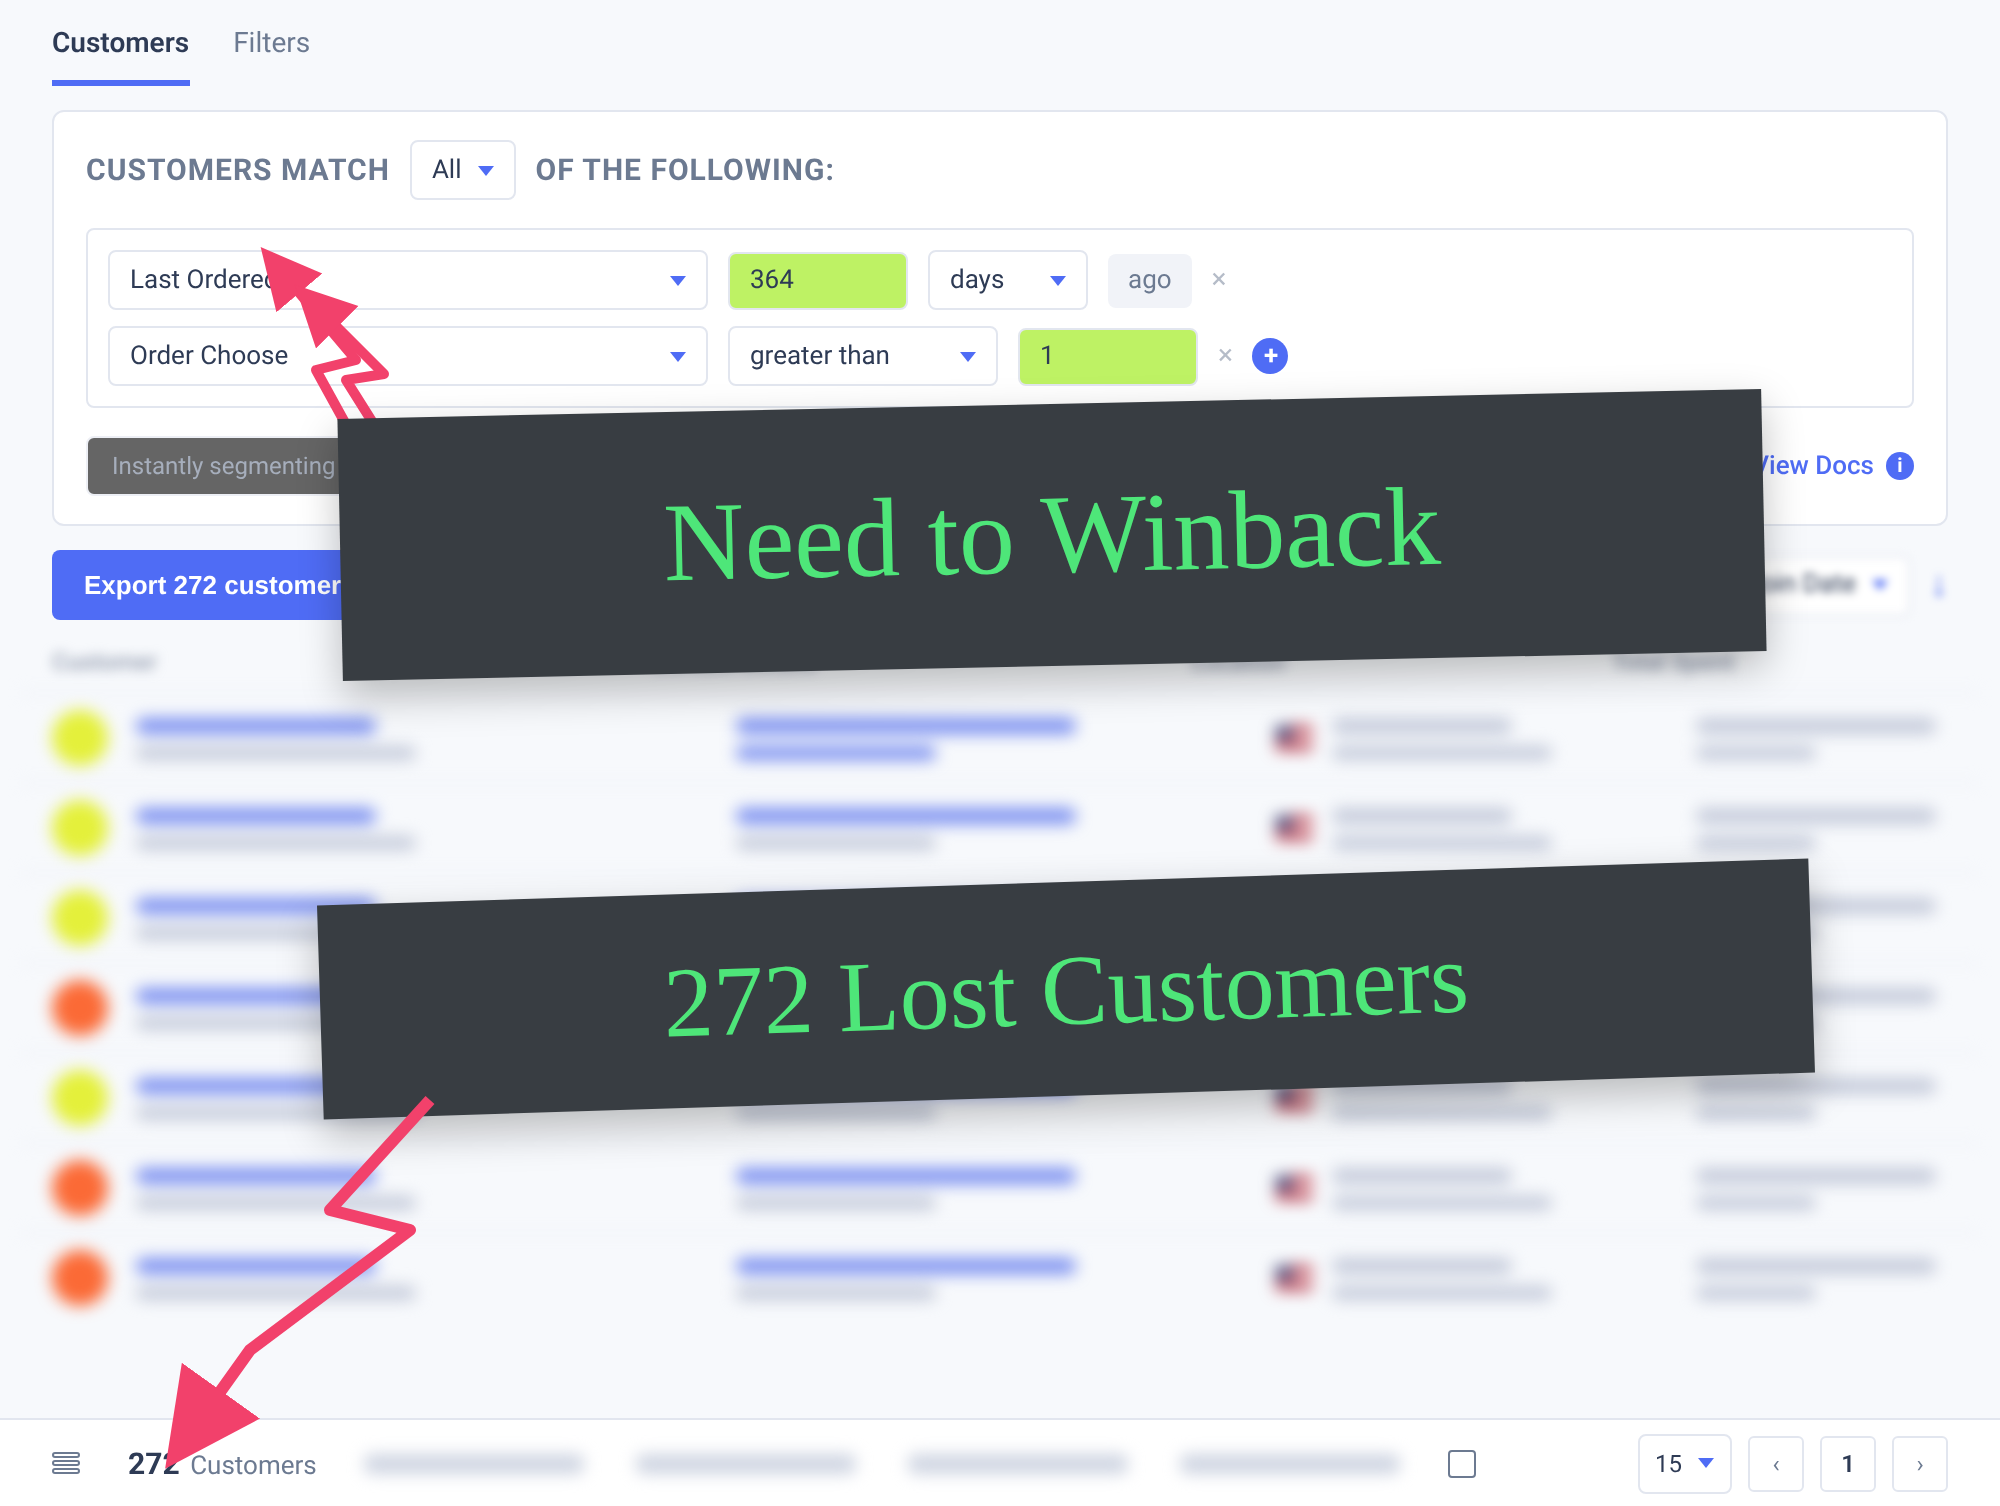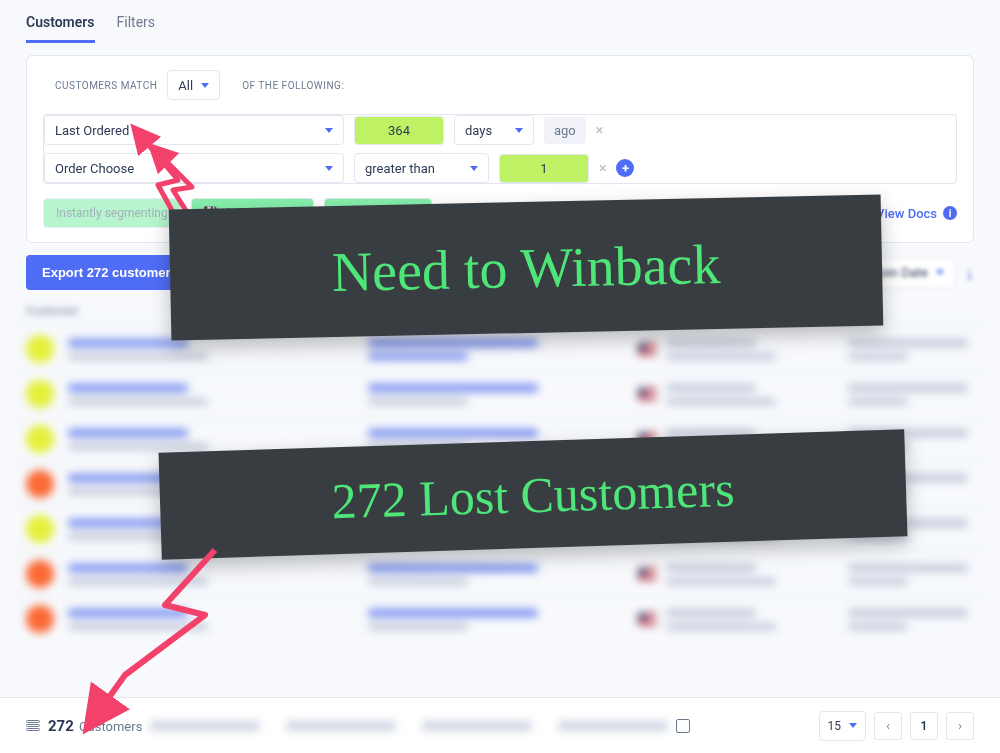--- a/index.html
+++ b/index.html
@@ -53,38 +53,38 @@
   border:1px solid var(--border);
   border-radius: 6px;
   padding: 14px 16px;
 }
 .match-row {
   display:flex;
   align-items:center;
   gap:10px;
   margin-bottom: 14px;
 }
-.match-label { font-size:10px; letter-spacing:.5px; color: var(--text-light); font-weight:400;margin-left:12px; }
+.match-label { font-size:15px; letter-spacing:.5px; color: var(--text-light); font-weight:700; }
 .select { display:inline-flex; align-items:center; gap:8px; padding:6px 10px; border:1px solid var(--border); border-radius:4px; background:#fff; color:var(--text); min-height:30px; }
 .select.small { padding:4px 8px; }
 .caret { width:0; height:0; border-left:4px solid transparent; border-right:4px solid transparent; border-top:5px solid var(--primary); }
 .choose-seg { margin-left:auto; display:flex; align-items:center; gap:8px; padding:8px 14px; border:1px solid var(--border); border-radius:4px; background:#fff; font-weight:500; }
 .choose-seg .box-icon { width:14px; height:14px; border:1.5px solid var(--text-light); position:relative; }
 .choose-seg .box-icon:after { content:""; position:absolute; right:-4px; bottom:-4px; width:6px; height:6px; border:1.5px solid var(--text-light); background:#fff; }
-.filter-rows { border:1px solid var(--border); border-radius:4px; display:flex; flex-direction:column; gap:8px;text-align:center; }
+.filter-rows { border:1px solid var(--border); border-radius:4px; padding:10px; display:flex; flex-direction:column; gap:8px; }
 .frow { display:flex; align-items:center; gap:10px; }
 .field { flex:0 0 300px; justify-content:space-between; }
 .operator { flex:0 0 135px; justify-content:space-between; }
 .value-input { flex:0 0 90px; border:1px solid var(--border); border-radius:4px; padding:6px 10px; background:#bef264; }
 .unit { flex:0 0 80px; justify-content:space-between; }
 .chip { padding:6px 10px; border-radius:4px; background:#f1f3f8; color:var(--text-light); }
 .x { color:#b5bcc8; font-size:14px; cursor:pointer; }
 .plus { width:18px; height:18px; border-radius:50%; background:var(--primary); color:#fff; display:flex; align-items:center; justify-content:center; font-weight:bold; font-size:13px; }
 .actions-row { display:flex; align-items:center; gap:10px; margin-top:14px; }
-.btn { padding:7px 12px; border:1px solid var(--border); border-radius:4px; background:#86efac; color:var(--text-light); display:inline-flex; align-items:center; gap:6px; font-size:12px; }
+.btn { padding:7px 12px; border:1px solid var(--border); border-radius:4px; background:#000000; color:var(--text-light); display:inline-flex; align-items:center; gap:6px; font-size:12px; }
 .btn.disabled { opacity:.6; }
 .view-docs { margin-left:auto; color:var(--primary); display:flex; align-items:center; gap:6px; font-weight:500; }
 .info-circle { width:14px; height:14px; border-radius:50%; background:var(--primary); color:#fff; display:inline-flex; align-items:center; justify-content:center; font-size:10px; font-weight:bold; }
 
 .toolbar { display:flex; align-items:center; gap:14px; margin: 4px 26px 8px 26px; }
 .export-btn { background:var(--primary); color:#fff; border:none; border-radius:4px; padding:10px 16px; font-weight:600; font-size:13px; }
 .search-box { border:1px solid var(--border); border-radius:4px; padding:7px 10px; background:#fff; color:#aab1c0; filter: blur(3px); width:180px; }
 .orderby { margin-left:auto; display:flex; align-items:center; gap:10px; filter: blur(2px); }
 .orderby .label { color:var(--text-light); }
 .sort-arrow { color:var(--primary); font-size:18px; }
@@ -106,21 +106,21 @@
 .bar.link { background:#7a8ff0; }
 .bar.small { height:7px; }
 .col-cust .bar1 { width:120px; } .col-cust .bar2 { width:140px; }
 .col-contact .bar1 { width:170px; } .col-contact .bar2 { width:100px; }
 .col-loc .bar1 { width:90px; } .col-loc .bar2 { width:110px; }
 .col-spent .bar1 { width:120px; } .col-spent .bar2 { width:60px; }
 .col-loc { display:flex; align-items:center; gap:10px; }
 .flag { width:18px; height:12px; background:linear-gradient(#b22234, #b22234 33%, #fff 33%, #fff 66%, #b22234 66%); position:relative; }
 .flag:before{ content:""; position:absolute; left:0; top:0; width:8px; height:7px; background:#3c3b6e; }
 
-.footer { position:absolute; left:0; right:0; bottom:0; height:56px; background:#fff; border-top:1px solid var(--border); display:flex; align-items:center; padding:0 26px; gap:8px; }
+.footer { position:absolute; left:0; right:0; bottom:0; height:44px; background:#fff; border-top:1px solid var(--border); display:flex; align-items:center; padding:0 26px; gap:24px; }
 .footer .count { font-weight:700; font-size:15px; }
 .footer .count-label { color:var(--text-light); font-weight:400; font-size:13px; margin-left:2px; }
 .footer .stats { display:flex; gap:26px; filter: blur(4px); }
 .footer .stat { height:10px; width:110px; background:#cfd5e2; border-radius:4px; }
 .footer .shuffle { width:14px; height:14px; border:1.5px solid var(--text-light); border-radius:2px; position:relative; }
 .pager { margin-left:auto; display:flex; align-items:center; gap:8px; font-size:12px;text-align:center; }
 .pager .select { padding:5px 8px; }
 .pager .pgbtn { width:28px; height:28px; border:1px solid var(--border); border-radius:3px; display:flex; align-items:center; justify-content:center; color:var(--text-light); }
 .pager .pgbtn.active { color:var(--text); font-weight:600; }
 .dbicon { width:14px; display:inline-flex; flex-direction:column; gap:1px; }

